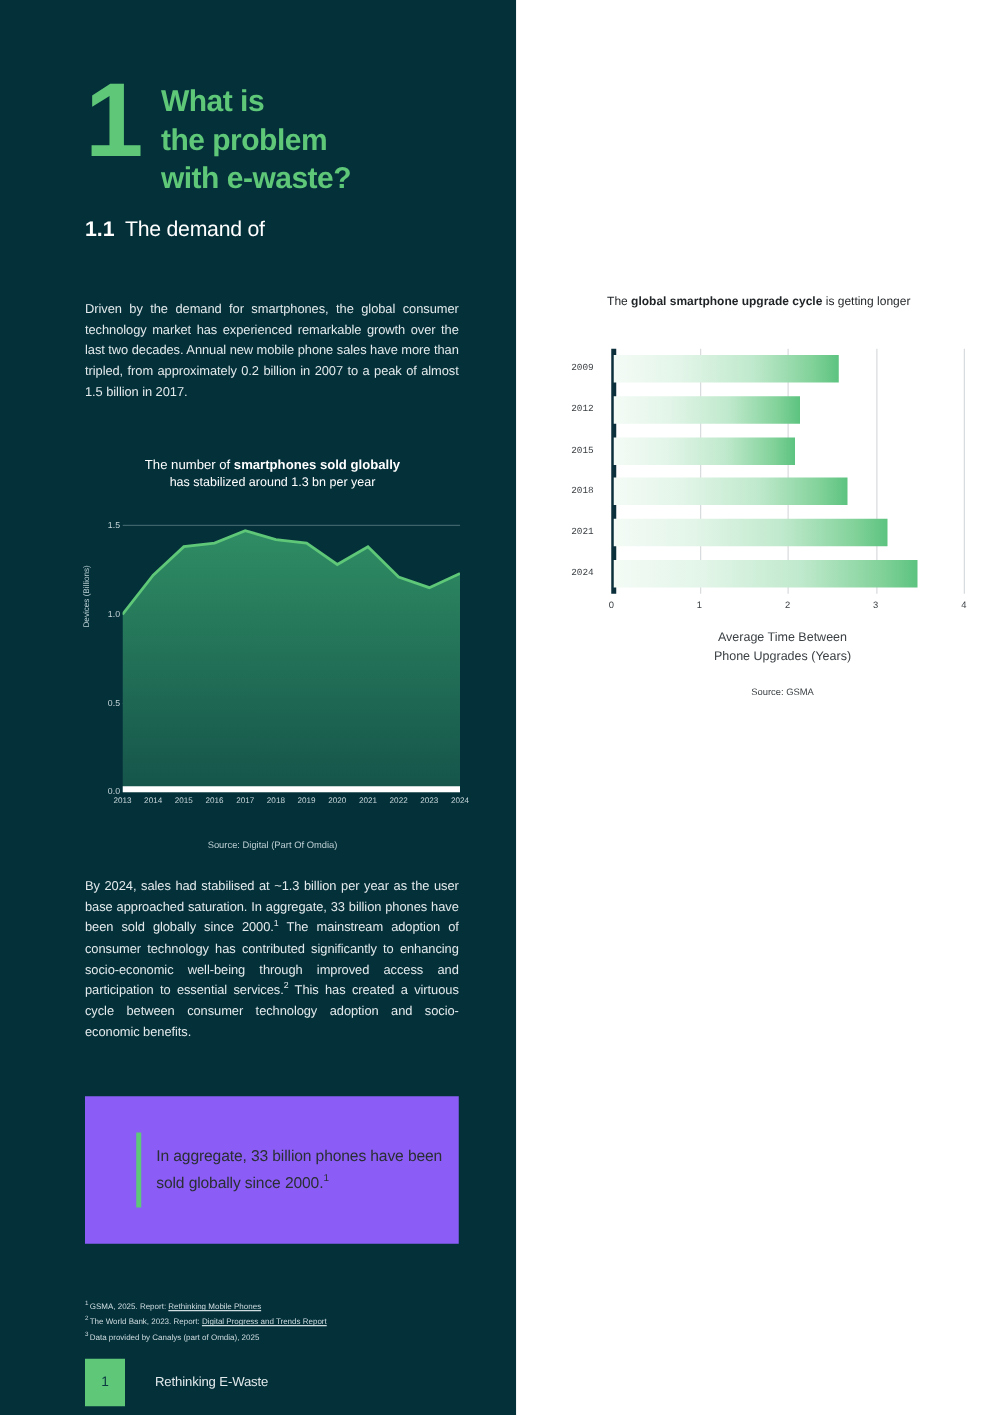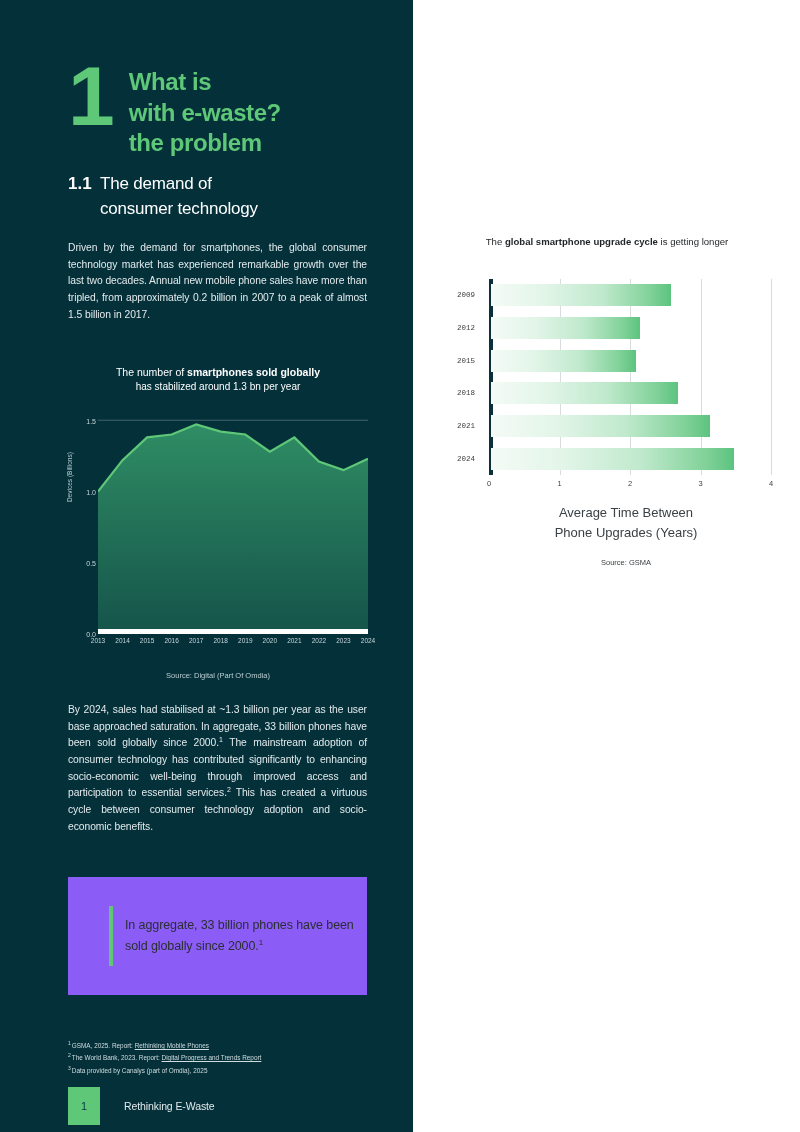--- a/index.html
+++ b/index.html
@@ -113,46 +113,45 @@
     position: absolute; right: 100%; margin-right: 14px; font-size: 7.5px; color: #3c4145;
     transform: translateY(-50%); white-space: nowrap;
   }
   .bc-bar { position: absolute; height: 22px; transform: translateY(-50%); }
   .bc-xaxis { position: relative; margin-left: 58px; margin-right: 12px; height: 16px; margin-top: 4px; }
   .bc-xtick {
     position: absolute; font-size: 7.5px; color: #3c4145;
     transform: translateX(-50%); white-space: nowrap;
   }
   .bc-axistitle {
-    text-align: center; font-size: 13px; color: #3c4145; line-height: 1.5; margin-top: 8px;
+    text-align: center; font-size: 10px; color: #3c4145; line-height: 1.5; margin-top: 8px;
     margin-left: 50px; margin-right: 12px;
   }
   .bc-source { text-align: center; font-size: 7.5px; color: #3c4145; margin-top: 16px; margin-left: 50px; margin-right: 12px; }
 </style>
 </head>
 <body>
 
 <div class="page">
 
   <div class="col-left">
 
     <div class="chapter-head">
       <div class="chapter-num">1</div>
       <div class="chapter-title">
         <div>What is</div>
+        <div>the problem</div>
         <div>with e-waste?</div>
-        <div>the problem</div>
       </div>
     </div>
 
     <div class="subhead">
       <div class="subhead-num">1.1</div>
       <div class="subhead-text">
         <div>The demand of</div>
-        <div>consumer technology</div>
       </div>
     </div>
 
     <p class="lc-para p1">Driven by the demand for smartphones, the global consumer technology market has experienced remarkable growth over the last two decades. Annual new mobile phone sales have more than tripled, from approximately 0.2 billion in 2007 to a peak of almost 1.5 billion in 2017.</p>
 
     <div class="areachart">
       <div class="ac-title">
         <span>The number of </span><b>smartphones sold globally</b>
       </div>
       <div class="ac-sub">has stabilized around 1.3 bn per year</div>

